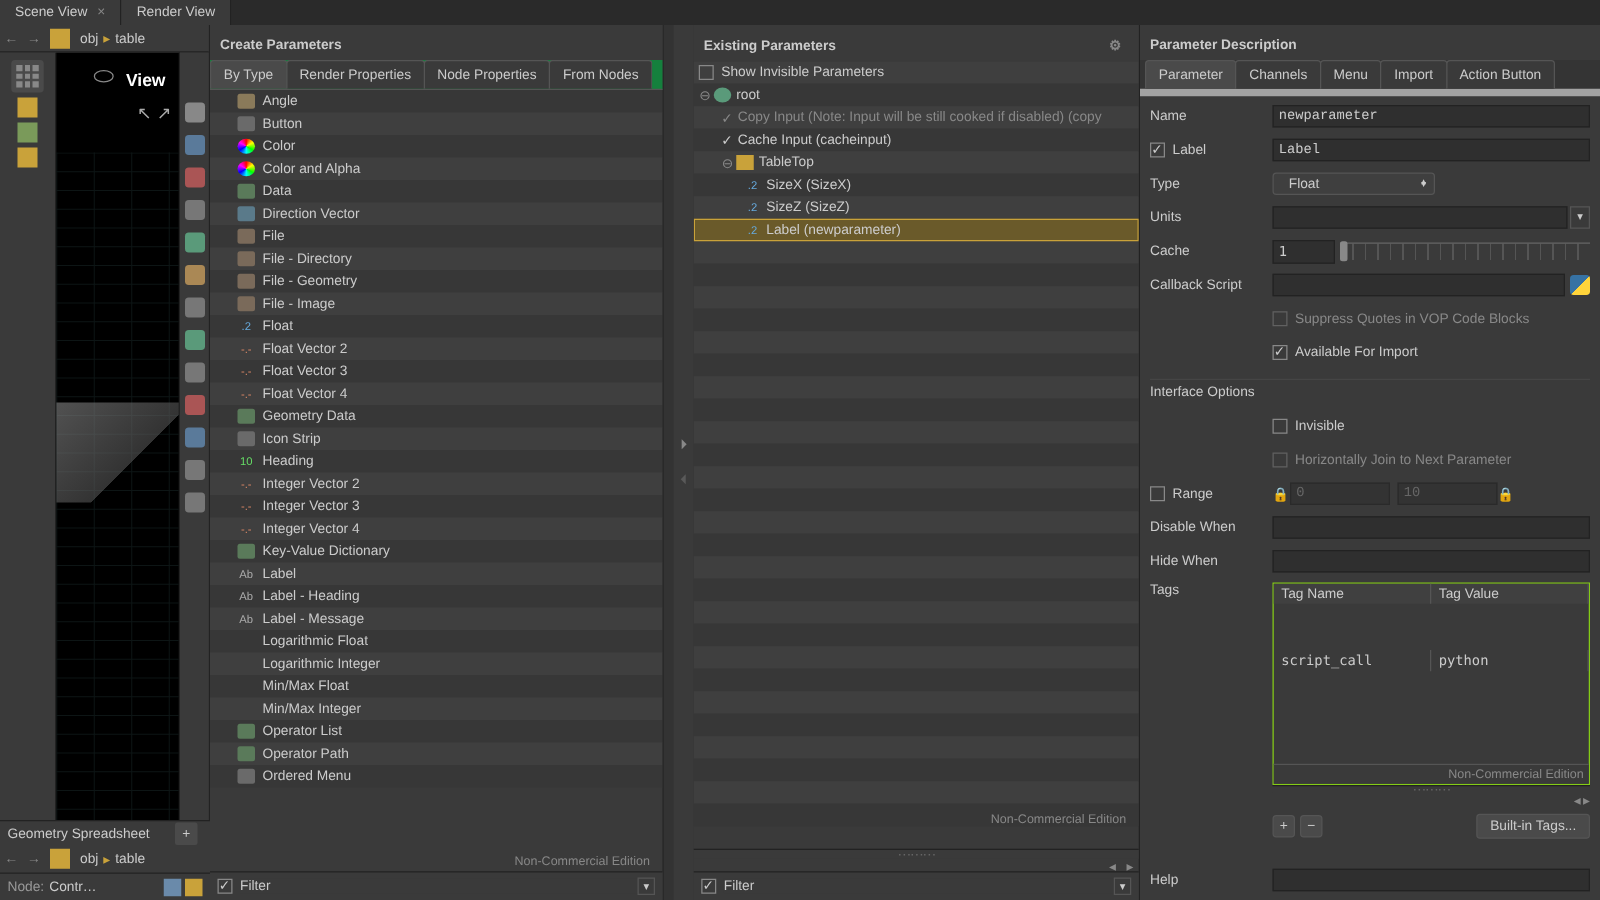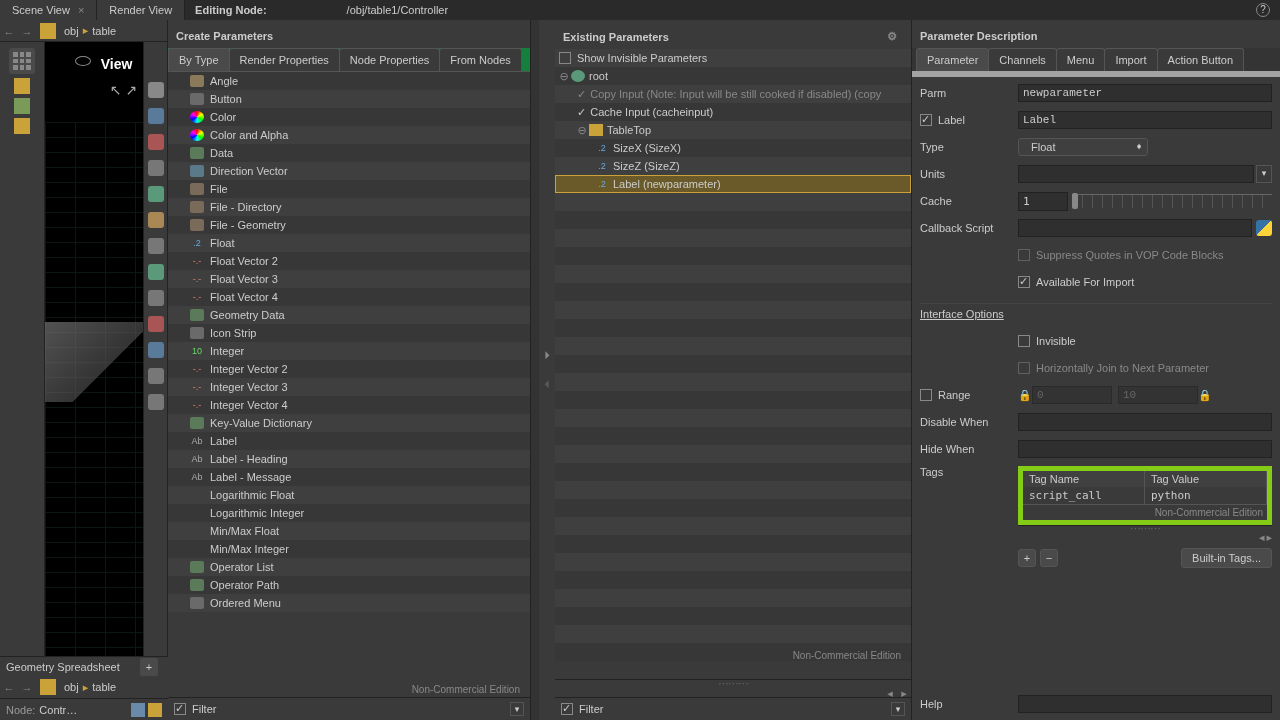--- a/index.html
+++ b/index.html
@@ -71,25 +71,25 @@
 .frow .chk { width: 12px; height: 12px; border: 1px solid #888; margin-right: 6px; position: relative; flex-shrink:0; }
 .frow .chk.on::after { content:"✓"; position:absolute; top:-2px; left:0; font-size:11px; color:#ccc; }
 .frow input[type=text] { flex: 1; background: #2f2f2f; border: 1px solid #222; color: #ccc; padding: 2px 4px; font-family: "Courier New", monospace; font-size: 11px; }
 .frow .sel { flex: 1; background: #3f3f3f; border: 1px solid #555; padding: 2px 12px; border-radius: 3px; position: relative; }
 .frow .sel::after { content: "◂▸"; position: absolute; right: 6px; top: 2px; font-size: 8px; letter-spacing: -2px; transform: rotate(90deg); }
 .frow .dd-btn { width: 16px; height: 18px; border: 1px solid #555; text-align: center; line-height: 14px; margin-left: 2px; font-size:9px; }
 .slider { flex: 1; display: flex; align-items: center; }
 .slider .val { width: 50px; background: #2f2f2f; border: 1px solid #222; padding: 2px 4px; font-family: monospace; }
 .slider .track { flex: 1; height: 14px; background: repeating-linear-gradient(90deg, #555 0, #555 1px, transparent 1px, transparent 10px); margin-left: 4px; position: relative; border-top: 1px solid #666; }
 .slider .thumb { position: absolute; left: 0; top: -2px; width: 6px; height: 16px; background: #888; border-radius: 2px; }
-.section-h { color: #ccc; padding: 4px 0; border-top: 1px solid #454545; margin-top: 4px; text-decoration: underline; }
+.section-h { color: #ccc; padding: 4px 0; border-top: 1px solid #454545; margin-top: 4px; }
 .range-row .lab { display: flex; align-items: center; }
 .range-row input[type=text] { width: 80px; flex: none; background: #333; border:1px solid #2a2a2a; color:#666; }
 .range-row .lock { width: 14px; color: #666; text-align: center; }
-.tags-box { border: 5px solid #84cc16; display: flex; flex-direction: column; flex:1; }
+.tags-box { border: 1px solid #84cc16; display: flex; flex-direction: column; flex:1;gap:37px; }
 .tags-head { display: flex; background: #404040; }
 .tags-head span { padding: 2px 6px; border-right: 1px solid #555; flex:1; }
 .tags-body { display: flex; flex: 1; }
 .tags-body span { padding: 2px 6px; border-right: 1px solid #555; font-family: monospace; flex:1; }
 .tags-nce { text-align: right; color: #888; font-size: 10px; padding: 2px 4px; background:#3a3a3a; border-top:1px solid #555; }
 .tags-btns { display: flex; gap: 4px; margin-top: 4px; align-items: center; }
 .tags-btns .sq { width: 18px; height: 18px; background: #4a4a4a; border: 1px solid #555; text-align: center; line-height: 16px; border-radius: 3px; }
 .tags-btns .builtin { margin-left: auto; background: #4a4a4a; border: 1px solid #555; padding: 3px 10px; border-radius: 3px; }
 .bottom-left { position: absolute; bottom: 0; left: 0; width: 168px; background: #3a3a3a; }
 .bl-tab { display: flex; align-items: center; height: 20px; padding: 0 6px; background: #3a3a3a; border-top:1px solid #222; }
@@ -104,25 +104,20 @@
 .ic-data{background:#5a7a5a;} .ic-file{background:#7a6a5a;} .ic-float{color:#6ad;background:none;}
 .ic-folder{background:#c9a23a;} .ic-int{color:#6d6;background:none;} .ic-label{color:#aaa;background:none;}
 .ic-vec{color:#d86;background:none;} .ic-dir{background:#5a7a8a;}
 </style>
 </head>
 <body>
 
 <div class="top-tabs">
   <div class="top-tab x">Scene View</div>
   <div class="top-tab">Render View</div>
-  <div class="editing-bar">
-    <b>Editing Node:</b>
-    <span>/obj/table1/Controller</span>
-    <span class="help-q">?</span>
-  </div>
 </div>
 
 <div class="main">
 
   <div style="width:168px; display:flex; flex-direction:column; border-right:1px solid #222; position:relative;">
     <div class="crumb-row">
       <span class="arrow">←</span>
       <span class="arrow">→</span>
       <span class="folder-ico"></span>
       <span class="crumb-seg">obj</span>
@@ -239,20 +234,24 @@
         </div>
         <div class="param-row">
           <span class="type-ico ic-file"></span>
           <span>File - Directory</span>
         </div>
         <div class="param-row">
           <span class="type-ico ic-file"></span>
           <span>File - Geometry</span>
         </div>
         <div class="param-row">
+          <span class="type-ico ic-file"></span>
+          <span>File - Image</span>
+        </div>
+        <div class="param-row">
           <span class="type-ico ic-float">.2</span>
           <span>Float</span>
         </div>
         <div class="param-row">
           <span class="type-ico ic-vec">-.-</span>
           <span>Float Vector 2</span>
         </div>
         <div class="param-row">
           <span class="type-ico ic-vec">-.-</span>
           <span>Float Vector 3</span>
@@ -264,21 +263,21 @@
         <div class="param-row">
           <span class="type-ico ic-data"></span>
           <span>Geometry Data</span>
         </div>
         <div class="param-row">
           <span class="type-ico ic-btn"></span>
           <span>Icon Strip</span>
         </div>
         <div class="param-row">
           <span class="type-ico ic-int">10</span>
-          <span>Integer</span>
+          <span>Heading</span>
         </div>
         <div class="param-row">
           <span class="type-ico ic-vec">-.-</span>
           <span>Integer Vector 2</span>
         </div>
         <div class="param-row">
           <span class="type-ico ic-vec">-.-</span>
           <span>Integer Vector 3</span>
         </div>
         <div class="param-row">
@@ -441,21 +440,21 @@
     <div class="panel-title">Parameter Description</div>
     <div class="desc-tabs">
       <div class="desc-tab active">Parameter</div>
       <div class="desc-tab">Channels</div>
       <div class="desc-tab">Menu</div>
       <div class="desc-tab">Import</div>
       <div class="desc-tab">Action Button</div>
     </div>
     <div class="form">
       <div class="frow">
-          <span class="lab">Parm</span>
+          <span class="lab">Name</span>
           <input type="text" value="newparameter" style="">
         </div>
       <div class="frow">
           <span class="lab chk-l">
             <span class="chk on"></span>
             <span>Label</span>
           </span>
           <input type="text" value="Label" style="">
         </div>
       <div class="frow">

